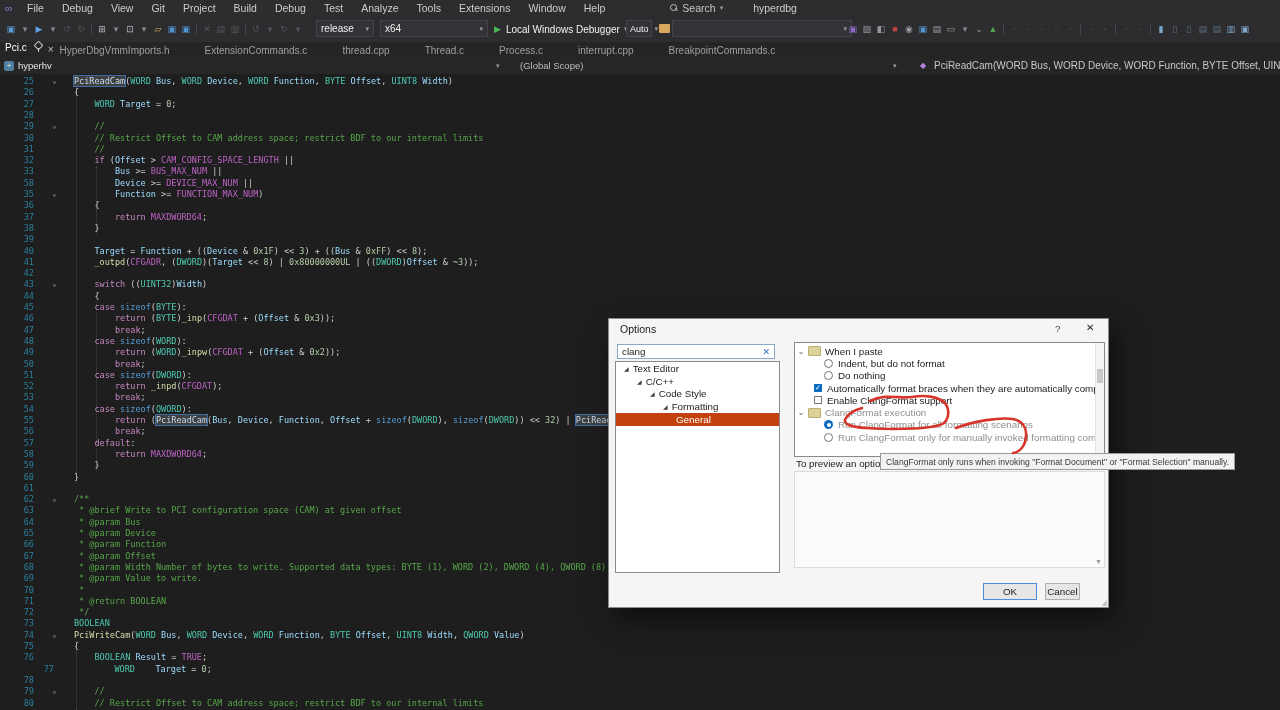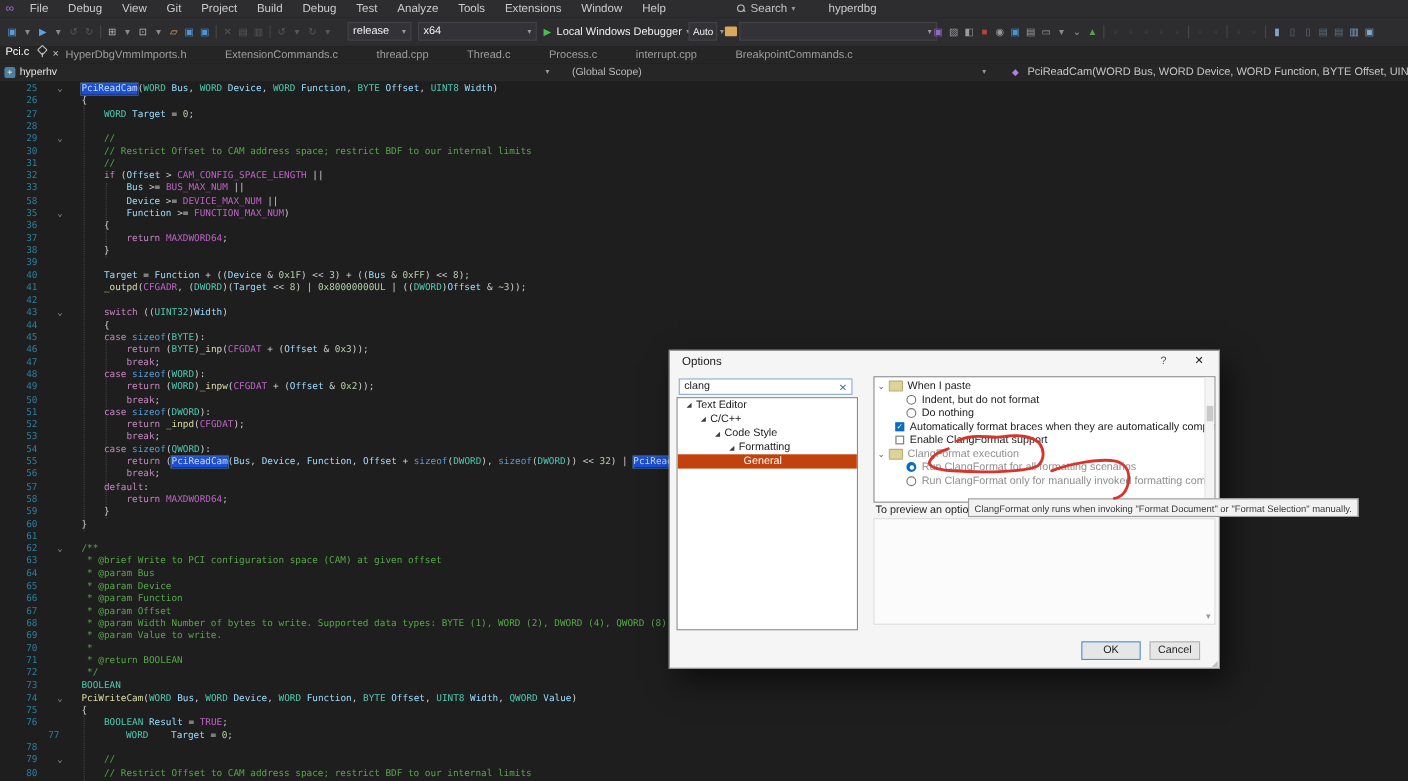--- a/index.html
+++ b/index.html
@@ -53,21 +53,21 @@
   
   .editor{position:absolute;left:0;top:74px;width:1280px;height:636px;background:#1e1e1e;}
   .code-line{position:absolute;left:0;width:100%;height:12px;
              font-family:"DejaVu Sans Mono",monospace;font-size:8.5px;line-height:11.3px;}
   .ln{position:absolute;left:0;top:0;width:34px;text-align:right;color:#2b7f9e;}
   .lc{position:absolute;left:74px;top:0;white-space:pre;}
   .fold{position:absolute;left:52px;top:-1px;color:#9e9e9e;font-size:8px;}
   .guide{position:absolute;width:0;border-left:1px dotted rgba(150,150,150,0.35);}
   .tk-p{color:#cfcfcf}.tk-t{color:#4ec9b0}.tk-k{color:#c586c0}.tk-b{color:#569cd6}
   .tk-m{color:#bd63c5}.tk-v{color:#9cdcfe}.tk-f{color:#dcdcaa}.tk-c{color:#57a64a}.tk-n{color:#b5cea8}
-  .tk-hl{color:#c4dcf2;background:#1d4ed8;box-shadow:0 0 0 1px #3f6ea6;}
+  .tk-hl{color:#c4dcf2;background:#404040;box-shadow:0 0 0 1px #3f6ea6;}
   
   .dialog{position:absolute;left:608px;top:318px;width:501px;height:290px;background:#f5f5f5;
           border:1px solid #8a8a8a;box-shadow:8px 12px 26px rgba(0,0,0,0.55);z-index:10;
           font-size:9.8px;color:#1b1b1b;box-sizing:border-box;}
   .dlg-title{position:absolute;left:11px;top:4px;font-size:10.5px;}
   .dlg-help{position:absolute;left:446px;top:4px;color:#4a4a4a;}
   .dlg-close{position:absolute;left:477px;top:3px;font-size:10px;color:#1b1b1b;}
   .dlg-search{position:absolute;left:8px;top:25px;width:158px;height:15px;box-sizing:border-box;
               background:#ffffff;border:1px solid #8aa8c8;display:flex;align-items:center;padding:0 4px;}
   .dlg-search .clear{margin-left:auto;color:#2f6fbe;font-size:9px;}
@@ -91,21 +91,21 @@
   .srow.dis .lbl{color:#8f8f8f;}
   .panel-scrollbar{position:absolute;right:0;top:0;width:8px;height:113px;background:#f4f4f4;border-left:1px solid #e4e4e4;}
   .panel-thumb{position:absolute;left:1px;top:26px;width:6px;height:14px;background:#c9c9c9;}
   .preview-note{position:absolute;left:187px;top:139px;}
   .preview-box{position:absolute;left:185px;top:152px;width:311px;height:97px;background:#fbfbfb;
                border:1px solid #dcdcdc;box-sizing:border-box;}
   .scroll-down{position:absolute;right:2px;bottom:2px;color:#9a9a9a;font-size:7px;}
   .btn{position:absolute;top:264px;height:17px;box-sizing:border-box;background:#e6e6e6;border:1px solid #b0b0b0;
        display:flex;align-items:center;justify-content:center;}
   #btn-ok{left:374px;width:54px;border-color:#4a90d9;}
-  #btn-cancel{left:436px;width:46px;}
+  #btn-cancel{left:436px;width:35px;}
   .grip{position:absolute;right:1px;bottom:0;color:#c0c0c0;font-size:7px;}
   
   .tooltip{position:absolute;left:880px;top:453px;height:15px;background:#f2f2f2;border:1px solid #9a9a9a;
            z-index:12;font-size:8.6px;color:#3a3a3a;display:flex;align-items:center;padding:0 5px;
            white-space:nowrap;}
   
   #annotation{position:absolute;left:0;top:0;width:1280px;height:710px;z-index:15;pointer-events:none;}
 </style>
 </head>
 <body>

